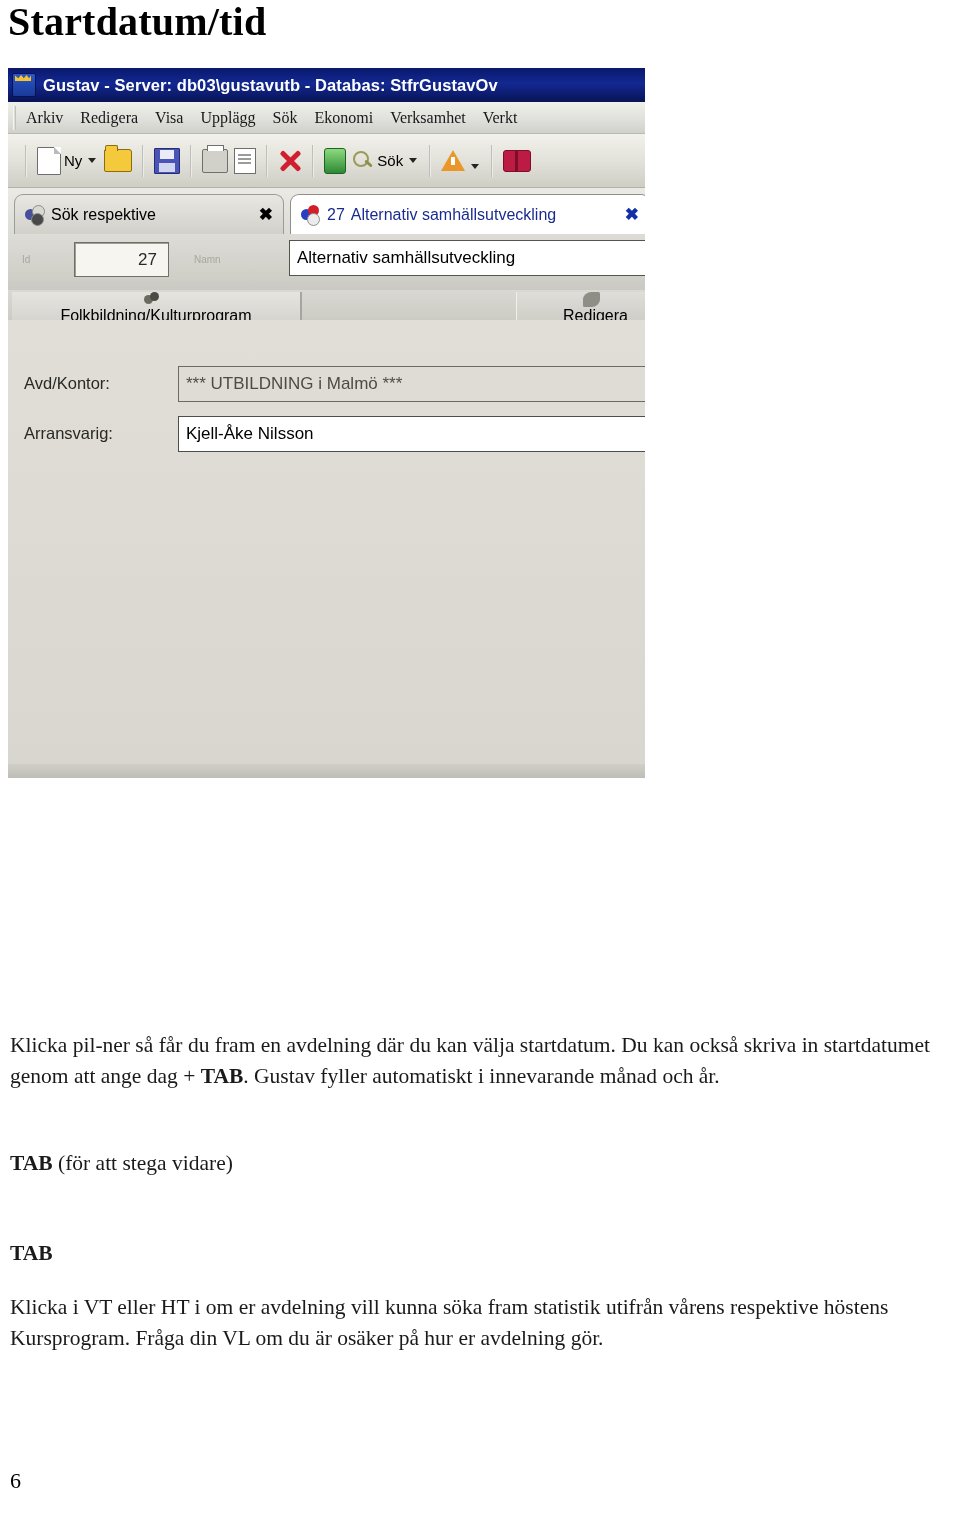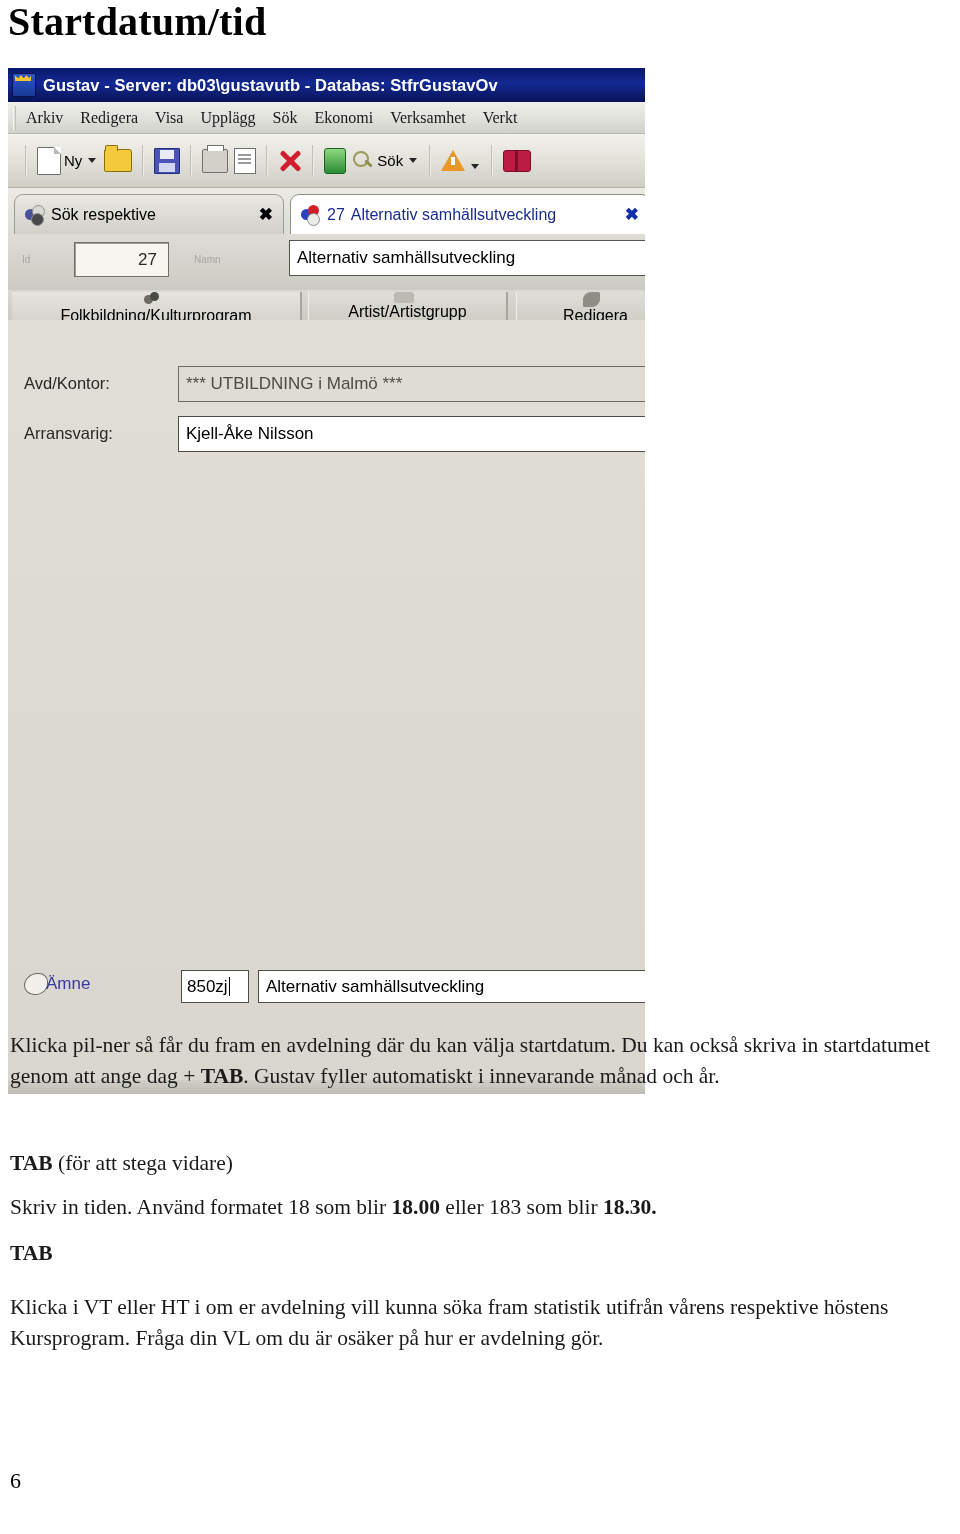--- a/index.html
+++ b/index.html
@@ -12,21 +12,21 @@
 
   
   .doc-title{
     position:absolute;left:8px;top:-2px;
     font-family:"Liberation Serif", serif;
     font-size:40px;font-weight:bold;letter-spacing:.2px;
   }
 
   
   .shot{
-    position:absolute;left:8px;top:68px;width:637px;height:1026px;
+    position:absolute;left:8px;top:68px;width:637px;height:710px;
     background:#d9d8d2;overflow:hidden;
     font-family:"Liberation Sans", sans-serif;
     box-shadow:0 0 0 0 transparent;
     filter:contrast(1.02);
   }
   
   .shot *{text-rendering:optimizeLegibility;}
 
   
   .titlebar{
@@ -335,24 +335,20 @@
     </div>
 
     <div class="innertabs">
       <div class="itab sel">
         <span class="ic-sm-ball">
             <i></i>
             <i></i>
           </span>
         <span>Folkbildning/Kulturprogram</span>
       </div>
-      <div class="itab t2">
-        <span class="ic-mask"></span>
-        <span>Artist/Artistgrupp</span>
-      </div>
       <div class="itab t3">
         <span class="ic-swirl"></span>
         <span>Redigera</span>
       </div>
     </div>
 
     <div class="formbody">
 
       <span class="flabel" style="left:16px;top:54px;">Avd/Kontor:</span>
       <div class="ftext disabled" style="left:170px;top:46px;right:-8px;">*** UTBILDNING i Malmö ***</div>
@@ -370,21 +366,20 @@
 
     </div>
 
     <div class="shot-bottom"></div>
   </div>
 
   <div class="copy p1"><span>Klicka pil-ner så får du fram en avdelning där du kan välja startdatum. Du kan också skriva in startdatumet genom att ange dag + </span><b>TAB</b><span>. Gustav fyller automatiskt i innevarande månad och år.</span></div>
 
   <div class="copy p2"><b>TAB</b><span> (för att stega vidare)</span></div>
 
-  <div class="copy p3"><span>Skriv in tiden. Använd formatet 18 som blir </span><b>18.00</b><span> eller 183 som blir </span><b>18.30.</b></div>
 
   <div class="copy p4"><b>TAB</b></div>
 
   <div class="copy p5"><span>Klicka i VT eller HT i om er avdelning vill kunna söka fram statistik utifrån vårens respektive höstens Kursprogram. Fråga din VL om du är osäker på hur er avdelning gör.</span></div>
 
   <div class="pagenum">6</div>
 
 </div>
 
 </body></html>

